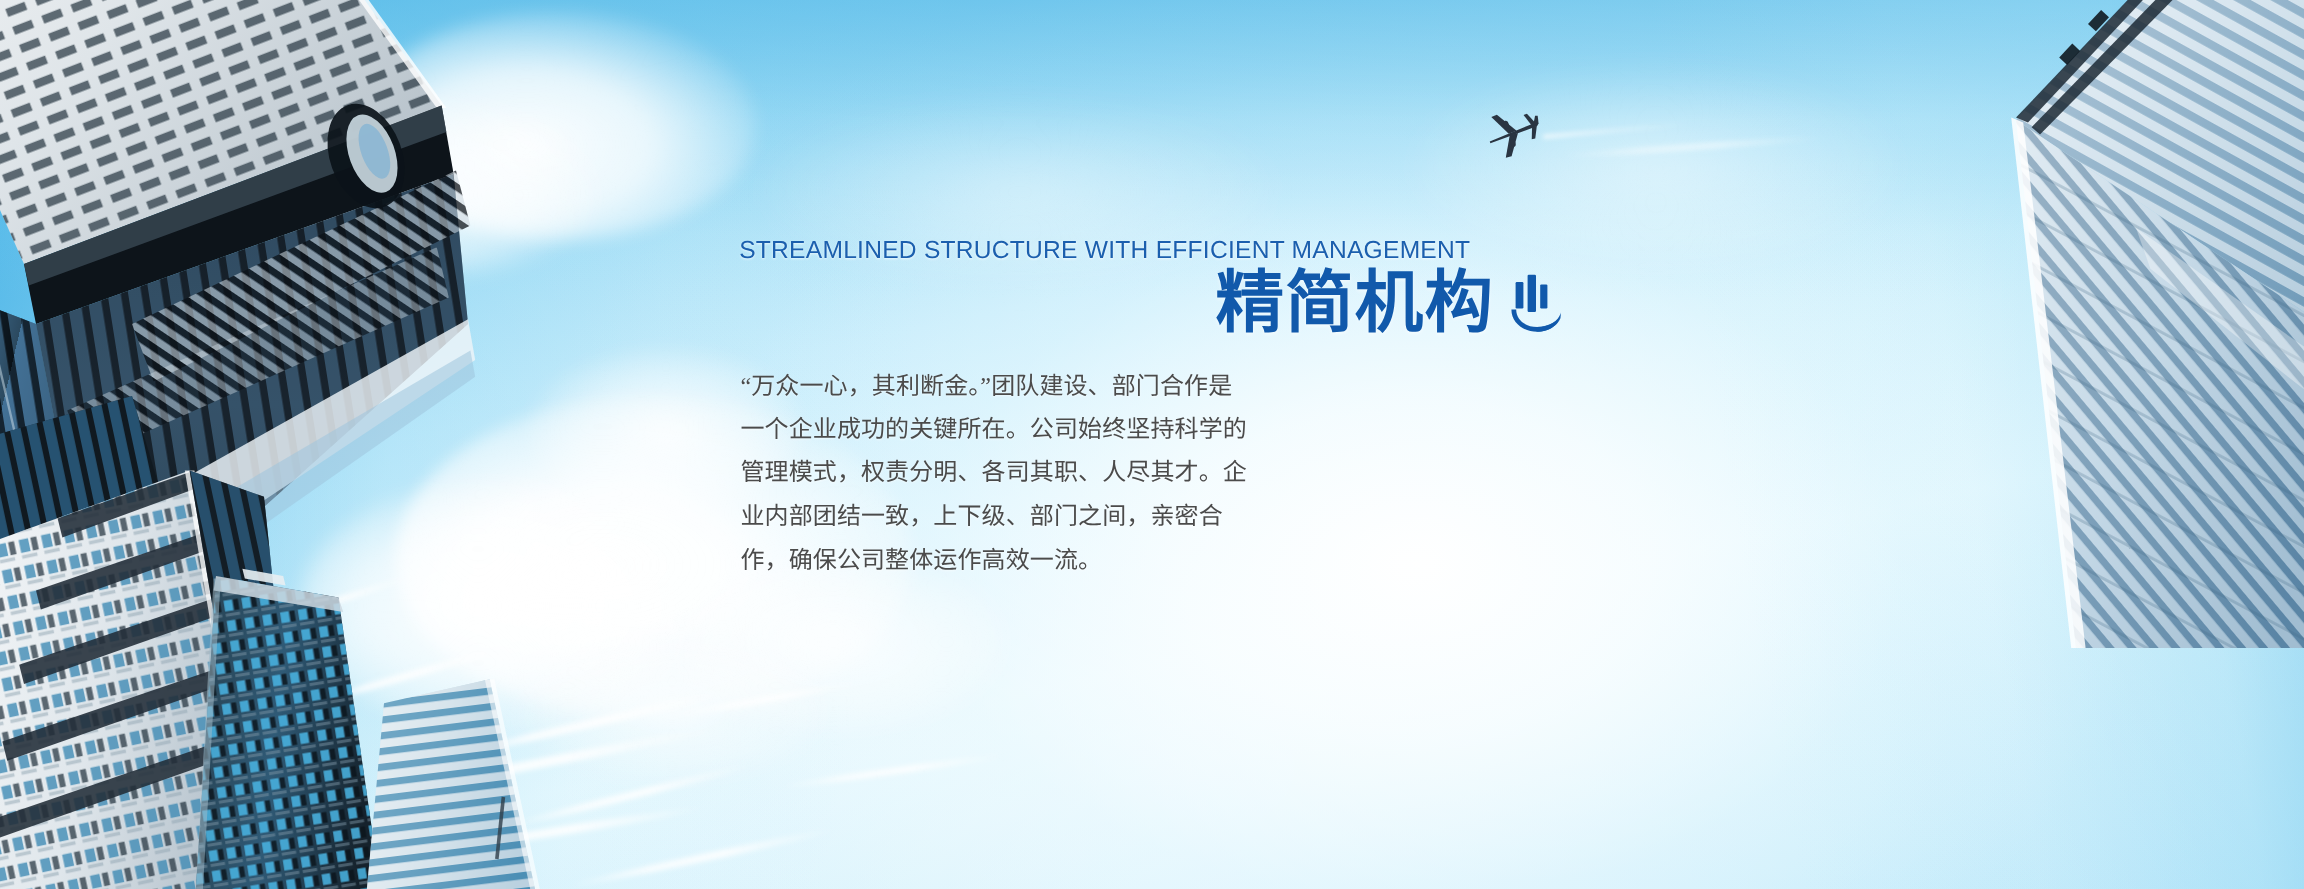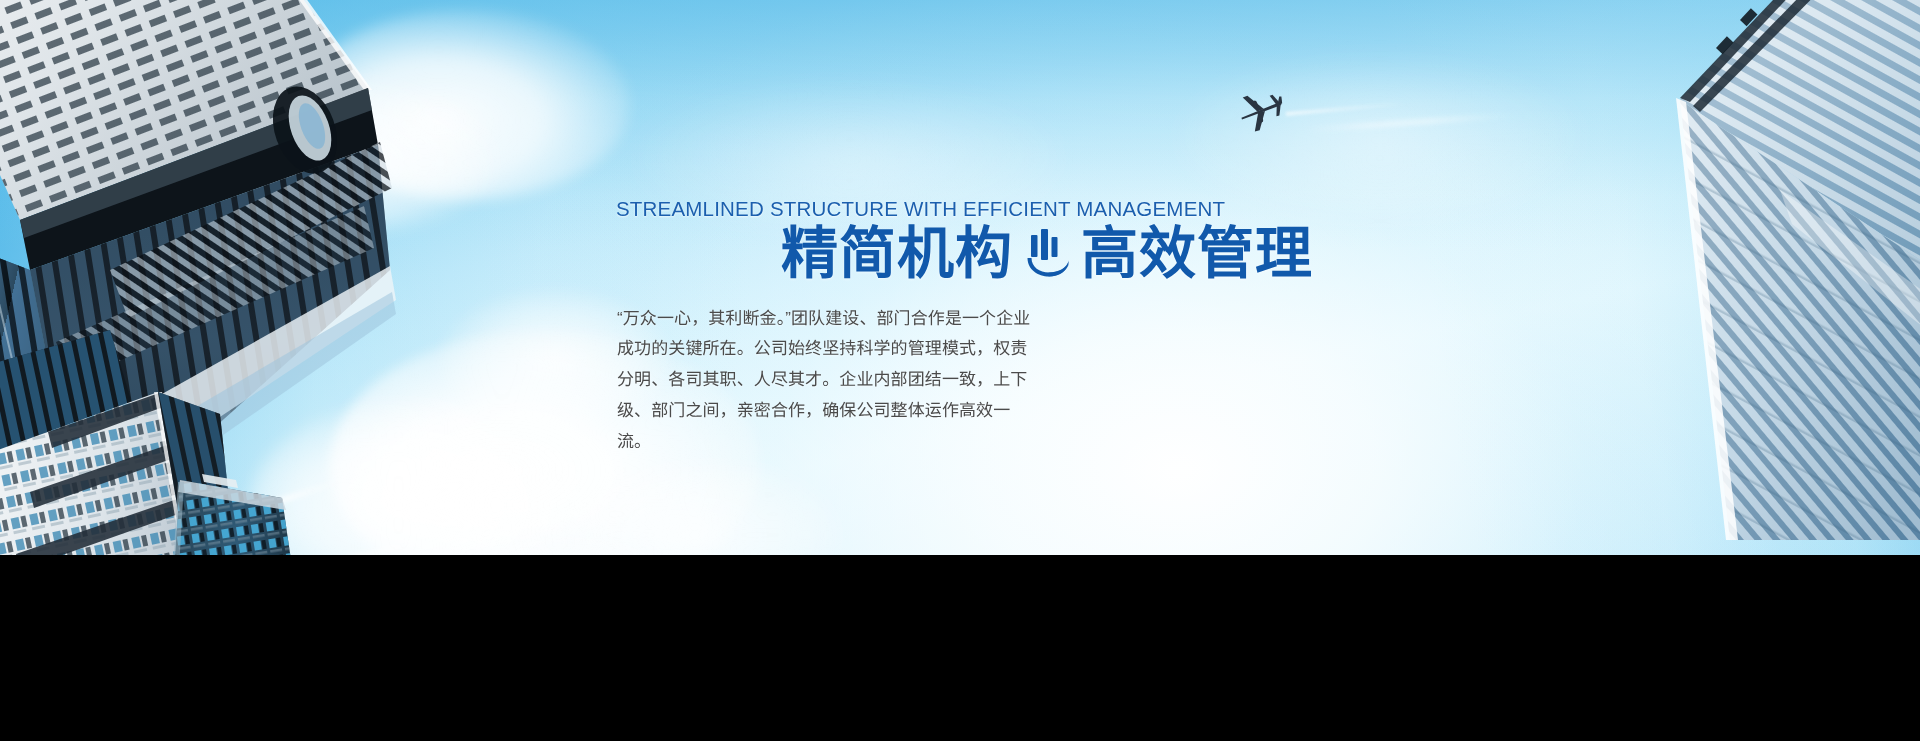--- a/index.html
+++ b/index.html
@@ -9,21 +9,21 @@
     background: #000;
   }
   body {
     font-family: "Liberation Sans", "DejaVu Sans", sans-serif;
   }
 
   
   #banner {
     position: relative;
     width: 1920px;
-    height: 555px;
+    height: 741px;
     overflow: hidden;
     background: #7dd3fc;
     user-select: none;
   }
 
   
   .sky-base {
     position: absolute;
     inset: 0;
     background:
@@ -255,25 +255,26 @@
     margin: 0 10px 0 12px;
     flex: 0 0 auto;
     align-self: flex-end;
     position: relative;
     top: -3px;
   }
   #hl-mark svg { display: block; width: 100%; height: 100%; }
   #body-copy {
     margin: 22px 0 0 4px;
     width: 425px;
-    font-size: 17px;
+    font-size: 20px;
     line-height: 1.82;
     color: #4b4b4b;
     letter-spacing: 0.1px;
     text-shadow: 0 1px 2px rgba(255,255,255,0.6);
+    font-family: Liberation Serif, serif;
   }
   #body-copy p { margin: 0; }
 </style>
 </head>
 <body>
 
 <div id="banner">
 
   <div class="sky-base"></div>
   <div class="sky-left"></div>
@@ -552,21 +553,20 @@
             <rect x="26.5" y="10" width="6" height="20" rx="1"></rect>
 
             <path d="M2.5 31 C2.5 42.5 13 49.5 24 49.5 C34.5 49.5 43 43.5 43.5 34.5
                      C42 41 33.5 45.5 24 45.5 C14.5 45.5 6.5 40 6.5 31 Z"></path>
             <path d="M23.5 45.5 C34 45.5 42.5 40.5 43.5 33.5 L43.5 38
                      C41 44.5 33 49.5 23.5 49.5 Z" opacity="0.85"></path>
           </g>
         </svg>
       </span>
 
-      <span class="hl-word">高效管理</span>
     </div>
 
     <div id="body-copy">
       <p>“万众一心，其利断金。”团队建设、部门合作是一个企业成功的关键所在。公司始终坚持科学的管理模式，权责分明、各司其职、人尽其才。企业内部团结一致，上下级、部门之间，亲密合作，确保公司整体运作高效一流。</p>
     </div>
   </div>
 
 </div>
 
 </body></html>

